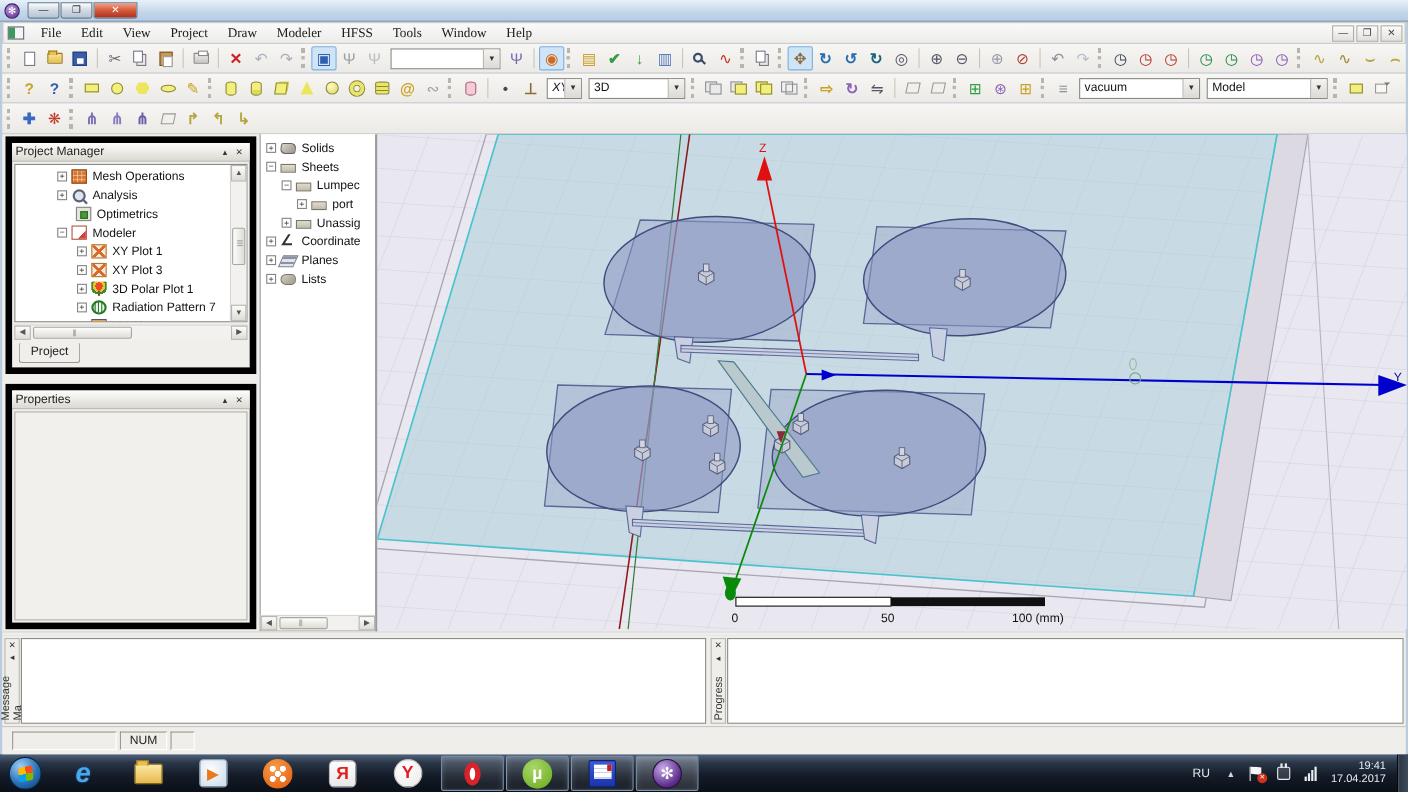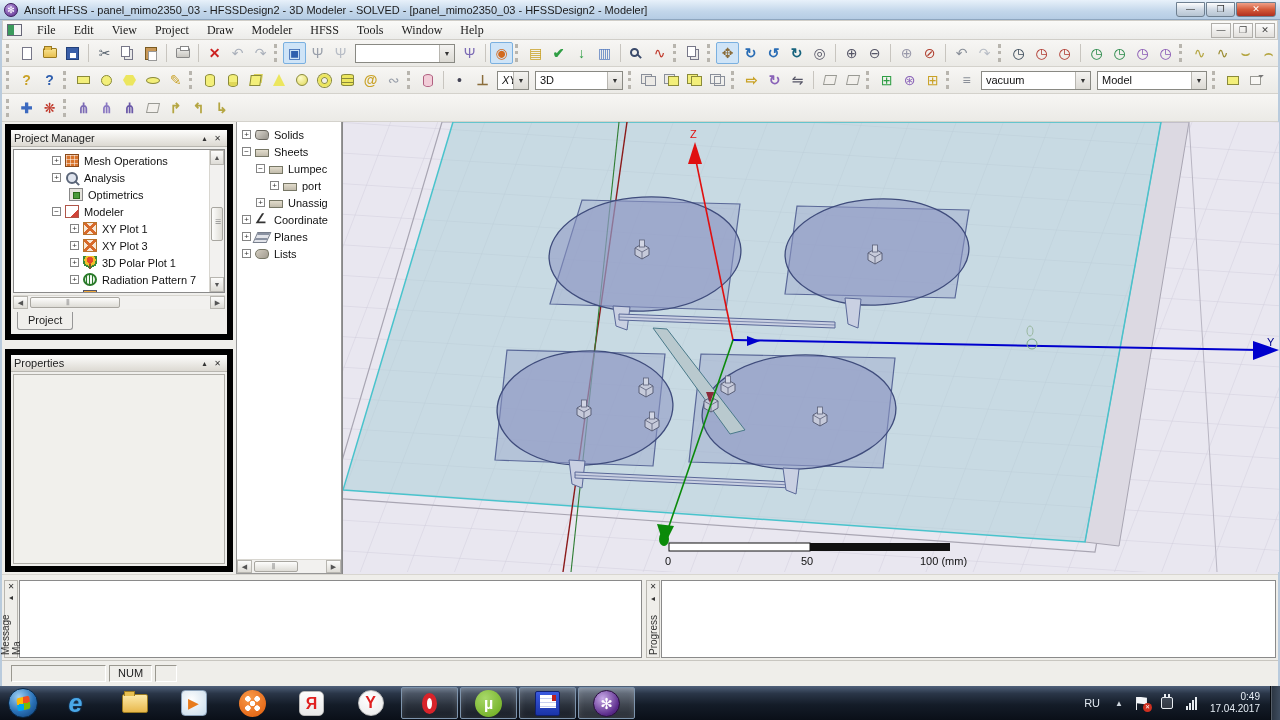--- a/index.html
+++ b/index.html
@@ -183,21 +183,20 @@
 .tray-clock { text-align:right; font-size:10px; color:#e6edf5; line-height:12px; padding:0 10px 0 6px; }
 .show-desktop { width:10px; height:100%; background:linear-gradient(90deg,#2a3440,#3e4c5e); border-left:1px solid #05080c; box-shadow:inset 1px 0 0 rgba(255,255,255,.2); }
 </style>
 </head>
 <body>
 
 <div class="app">
 
   <div class="titlebar">
     <div class="app-icon">✻</div>
-    <div class="title-text">Ansoft HFSS - panel_mimo2350_03 - HFSSDesign2 - 3D Modeler - SOLVED - [panel_mimo2350_03 - HFSSDesign2 - Modeler]</div>
     <div class="winbtns">
       <div class="winbtn">—</div>
       <div class="winbtn">❐</div>
       <div class="winbtn close">✕</div>
     </div>
   </div>
 
   <div class="frame">
 
     <div class="menubar">
@@ -844,19 +843,19 @@
           <span class="pole"></span>
         </span>
       <span class="tray-plug"></span>
       <span class="tray-signal">
           <i></i>
           <i></i>
           <i></i>
           <i></i>
         </span>
       <div class="tray-clock">
-        <div>0:49</div>
+        <div>19:41</div>
         <div>17.04.2017</div>
       </div>
       <div class="show-desktop"></div>
     </div>
   </div>
 </div>
 
 </body></html>

